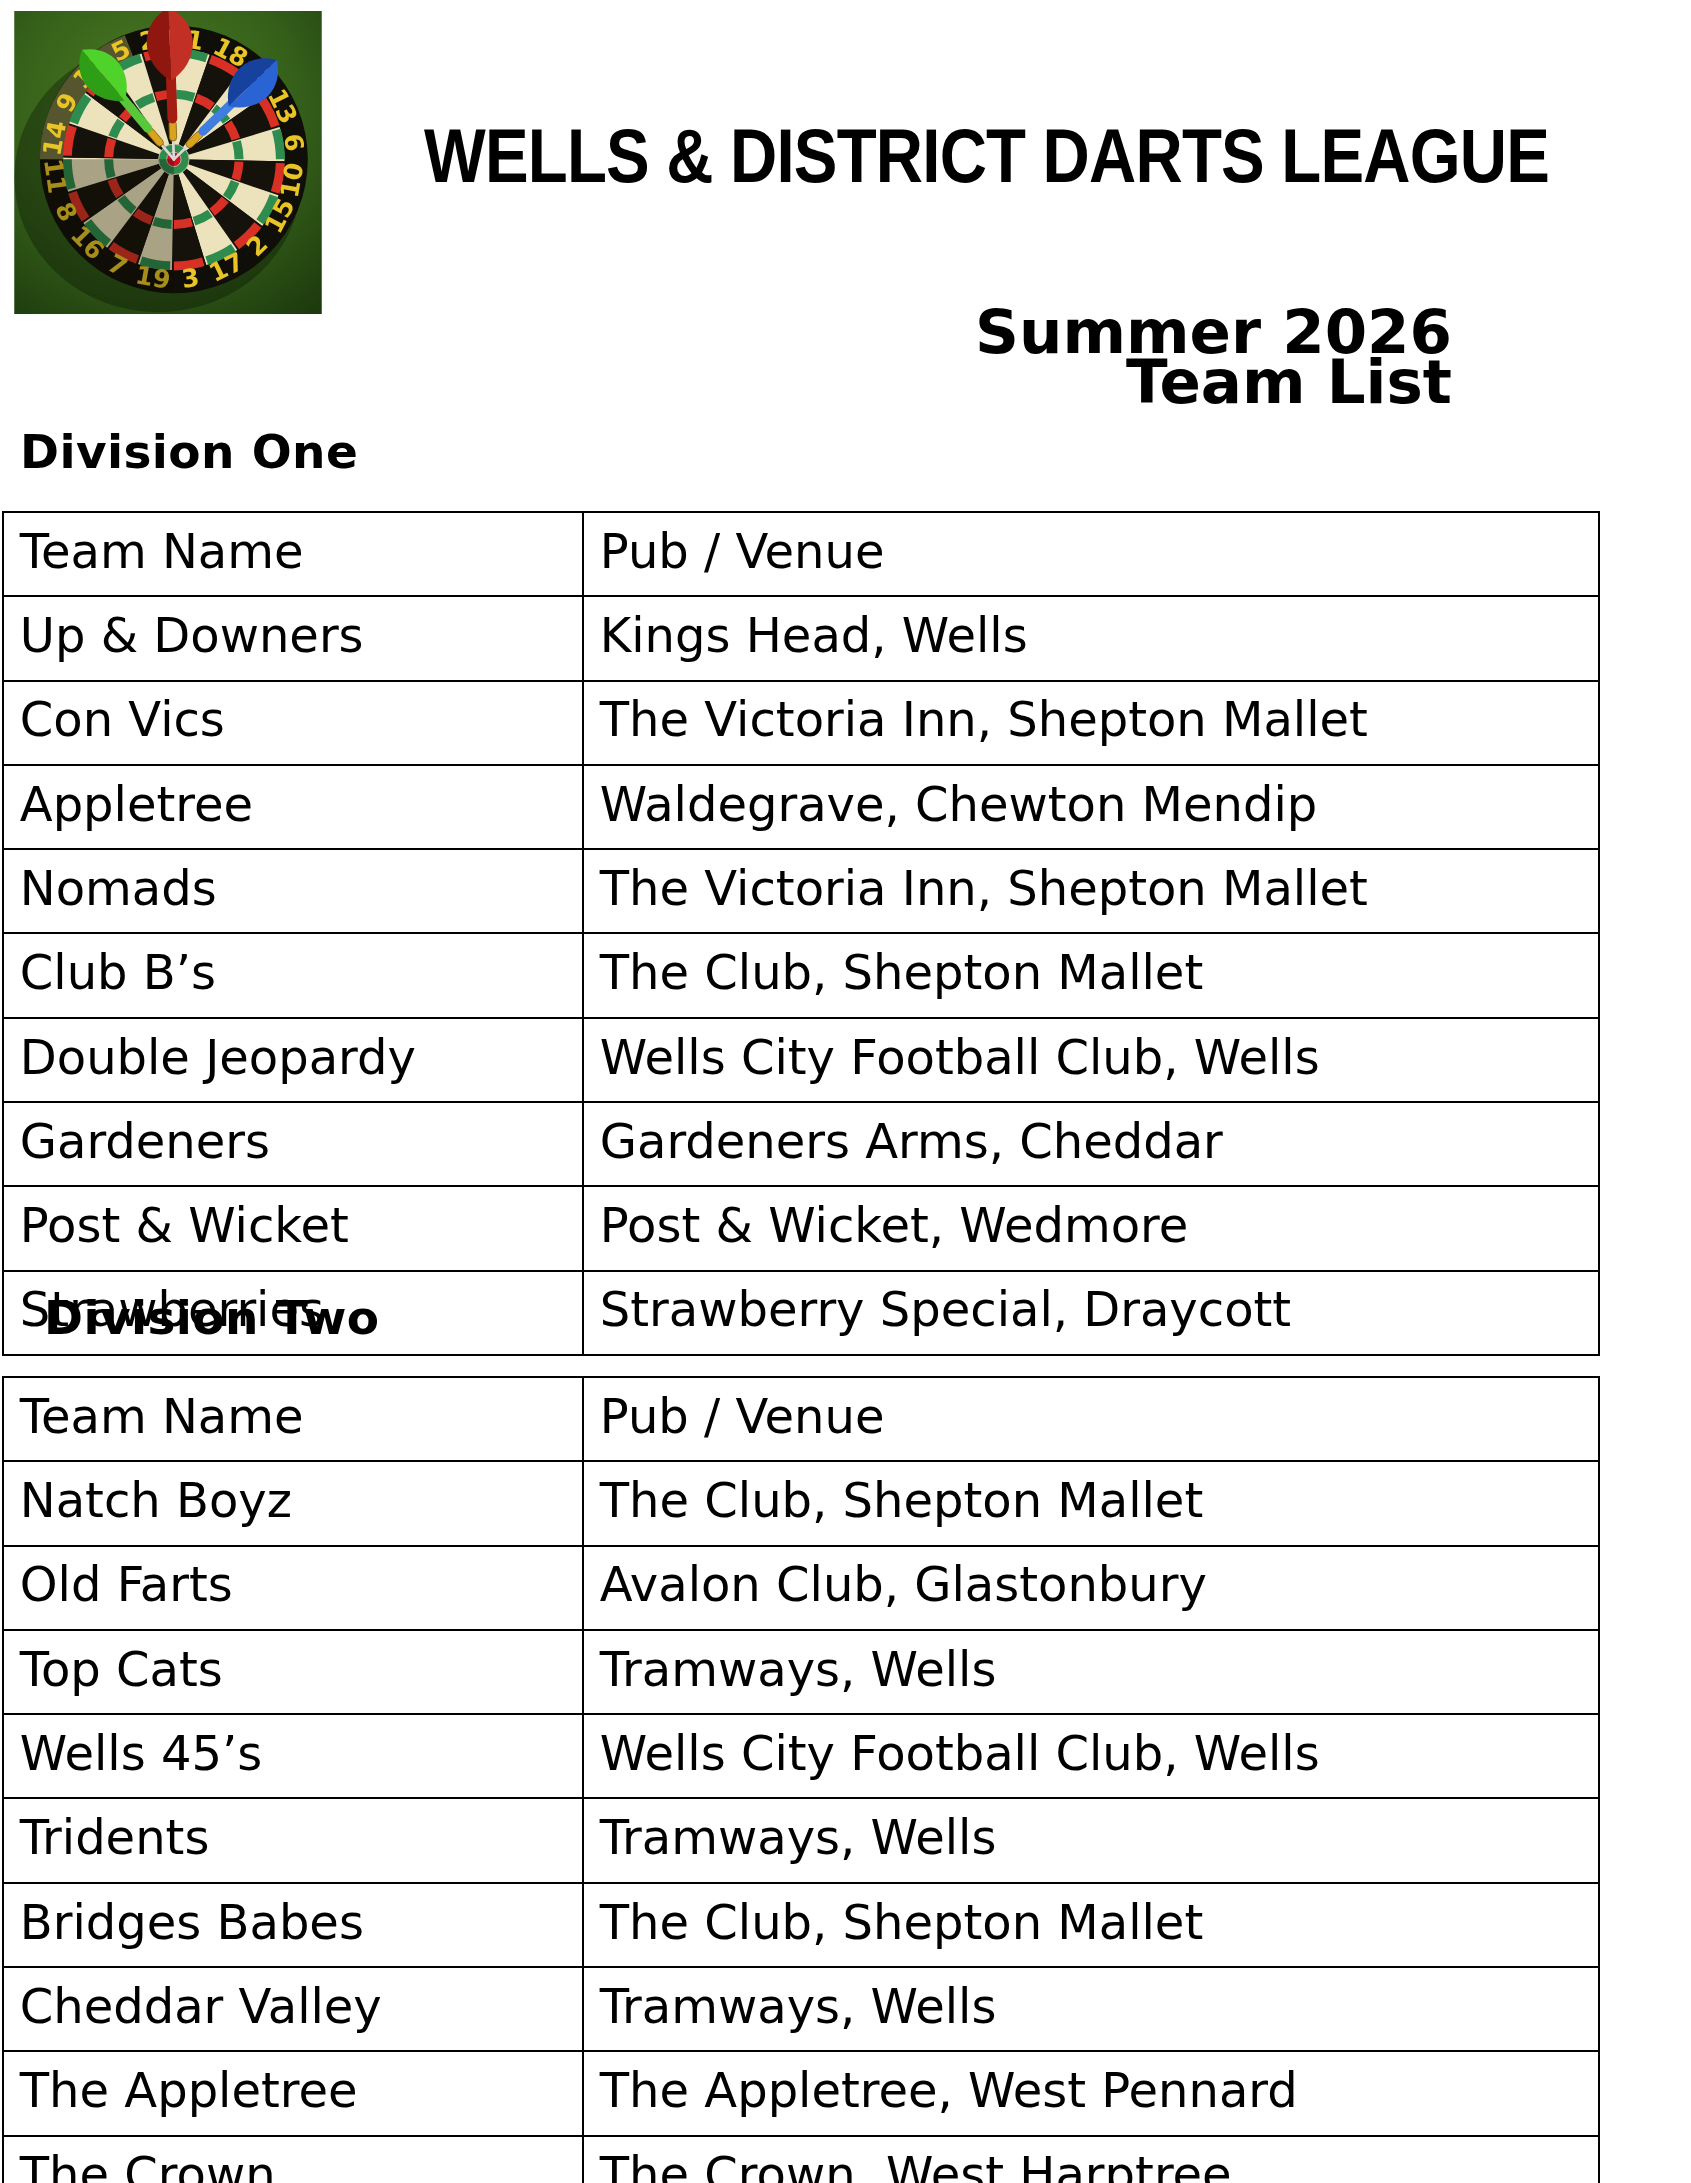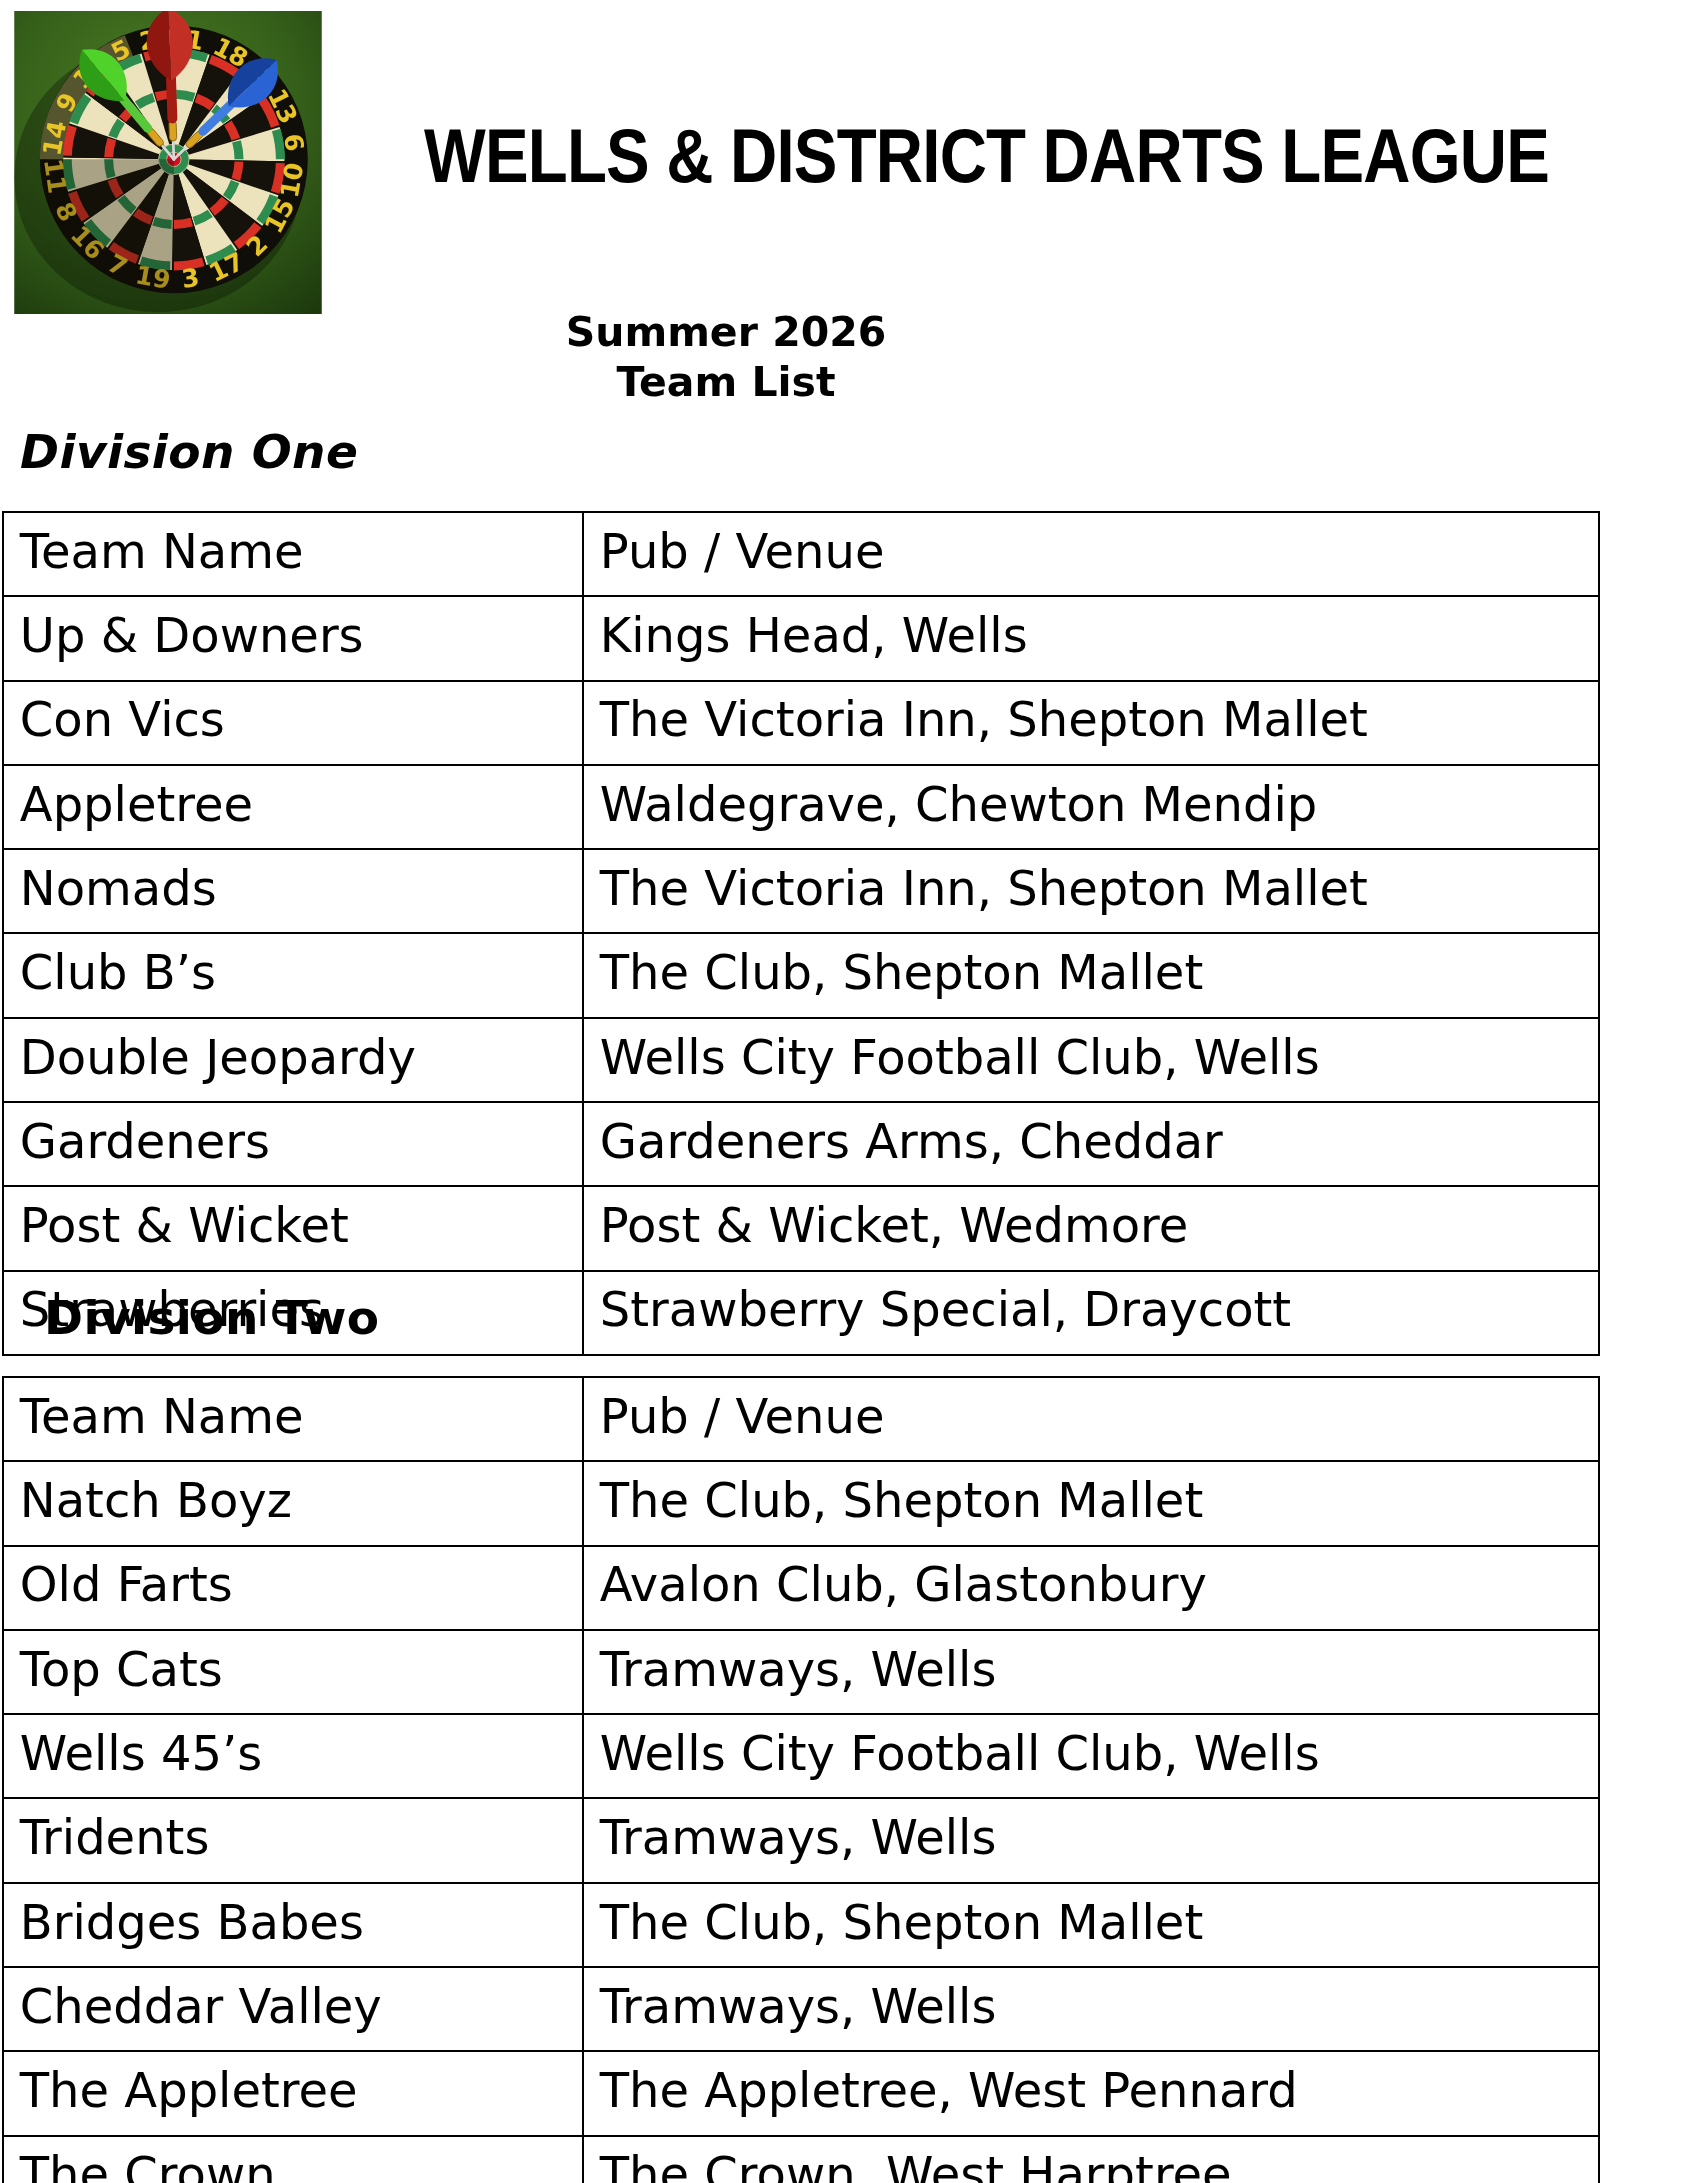--- a/index.html
+++ b/index.html
@@ -14,29 +14,29 @@
   .needle{stroke:#d8d8d8;stroke-width:6;stroke-linecap:round;}
   .ferrule{fill:#d9a21f;stroke:#8a6a10;stroke-width:2;}
   
   .main-title{
     position:absolute;left:424px;top:118px;white-space:nowrap;
     font-family:"Liberation Sans",sans-serif;font-weight:bold;font-size:76px;line-height:1;
     transform:scaleX(0.86);transform-origin:left top;letter-spacing:-0.9px;
   }
   
   .subtitle{
-    position:absolute;left:0;top:307px;width:1452px;text-align:center;
-    font-weight:bold;font-size:41px;line-height:50px;letter-spacing:0px;
+    position:absolute;left:0;top:307px;width:1452px;text-align:right;
+    font-weight:bold;font-size:61px;line-height:50px;letter-spacing:0px;
   }
   
   .division-heading{
     position:absolute;left:20px;white-space:nowrap;
     font-weight:bold;font-size:47px;line-height:1;letter-spacing:0.4px;
   }
-  #division-one-heading{top:428px;font-style:italic;}
+  #division-one-heading{top:428px;}
   #division-two-heading{top:1294px;margin-left:24px;}
   
   table.teams{
     position:absolute;left:1.8px;width:1596px;border-collapse:collapse;table-layout:fixed;
     border:2.7px solid #000;
   }
   #table-division-one{top:511px;}
   #table-division-two{top:1376px;}
   table.teams td,table.teams th{
     border:2.2px solid #000;height:76px;vertical-align:middle;

